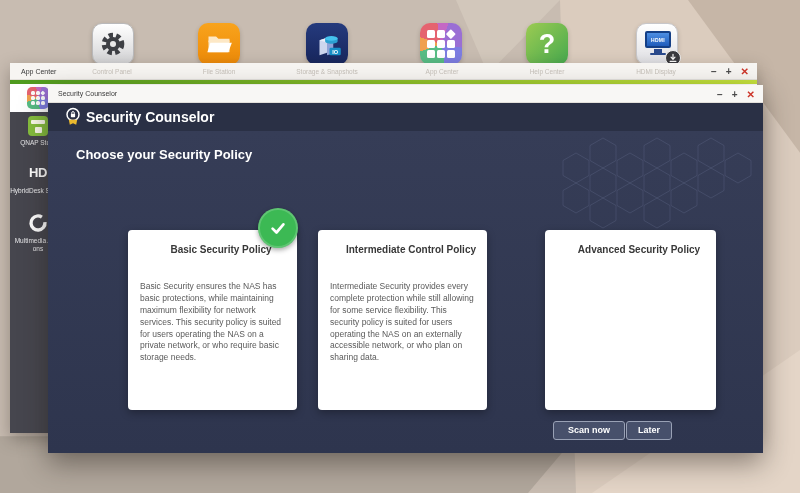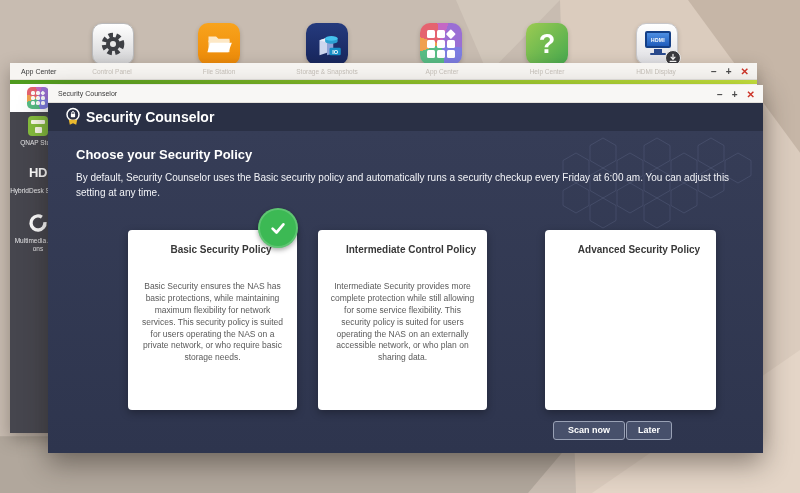--- a/index.html
+++ b/index.html
@@ -84,21 +84,21 @@
       background:linear-gradient(#363d57,#2e354e); }
   #hexpattern { position:absolute; right:0; top:46px; pointer-events:none; }
   #sc-heading { position:absolute; left:28px; top:62px; color:#fff; font-size:13px; font-weight:bold; }
   #sc-desc { position:absolute; left:28px; top:85px; width:676px; color:#f2f3f7;
       font-size:10px; line-height:1.5; }
 
   .policy-card { position:absolute; top:145px; height:180px; width:169px; background:#fff;
       border-radius:4px; box-shadow:0 3px 8px rgba(0,0,0,.3); }
   .pc-1 { left:80px; }  .pc-2 { left:270px; }  .pc-3 { left:457px; width:171px;margin-left:40px; }
   .pc-title { margin-top:14px; text-align:center; font-size:10px; font-weight:bold; color:#383838;padding-left:17px; }
-  .pc-desc { margin:26px 12px 0 12px; font-size:8.5px; line-height:1.4; color:#5a5a5a;text-align:center; }
+  .pc-desc { margin:26px 12px 0 12px; font-size:8.5px; line-height:1.4; color:#5a5a5a; }
 
   #check-badge { position:absolute; left:210px; top:123px; width:40px; height:40px; border-radius:50%;
       background:#3cb954; box-shadow:0 2px 5px rgba(0,0,0,.35), inset 0 0 0 2px rgba(255,255,255,.18);
       display:flex; align-items:center; justify-content:center; }
 
   .sc-btn { position:absolute; top:336px; height:19px; background:#47506b; border:1px solid #99a1b5;
       border-radius:3px; color:#fff; font-size:9px; font-weight:bold; text-align:center; line-height:17px;
       font-family:"Liberation Sans", sans-serif; }
   #btn-scan  { left:505px; width:72px; }
   #btn-later { left:578px; width:46px; }
@@ -275,29 +275,28 @@
         <use href="#hx" x="201" y="67"></use>
       <use href="#hx" x="228" y="22"></use>
         <use href="#hx" x="228" y="52"></use>
         <use href="#hx" x="120" y="82"></use>
       <use href="#hx" x="93" y="67"></use>
         <use href="#hx" x="174" y="82"></use>
         <use href="#hx" x="255" y="37"></use>
     </svg>
 
     <div id="sc-heading">Choose your Security Policy</div>
-    <div id="sc-desc">By default, Security Counselor uses the Basic security policy and automatically runs a security checkup every Friday at 6:00 am. You can adjust this setting at any time.</div>
 
     <div class="policy-card pc-1">
       <div class="pc-title">Basic Security Policy</div>
       <div class="pc-desc">Basic Security ensures the NAS has basic protections, while maintaining maximum flexibility for network services. This security policy is suited for users operating the NAS on a private network, or who require basic storage needs.</div>
     </div>
     <div class="policy-card pc-2">
       <div class="pc-title">Intermediate Control Policy</div>
-      <div class="pc-desc">Intermediate Security provides more complete protection while still allowing for some service flexibility. This security policy is suited for users operating the NAS on an externally accessible network, or who plan on sharing data.</div>
+      <div class="pc-desc">Intermediate Security provides every complete protection while still allowing for some service flexibility. This security policy is suited for users operating the NAS on an externally accessible network, or who plan on sharing data.</div>
     </div>
     <div class="policy-card pc-3">
       <div class="pc-title">Advanced Security Policy</div>
     </div>
 
     <div id="check-badge">
       <svg width="24" height="24" viewBox="0 0 40 40">
         <polyline points="11,21 17.5,27.5 29,14" fill="none" stroke="#ffffff" stroke-width="4.5" stroke-linecap="round" stroke-linejoin="round"></polyline>
       </svg>
     </div>

